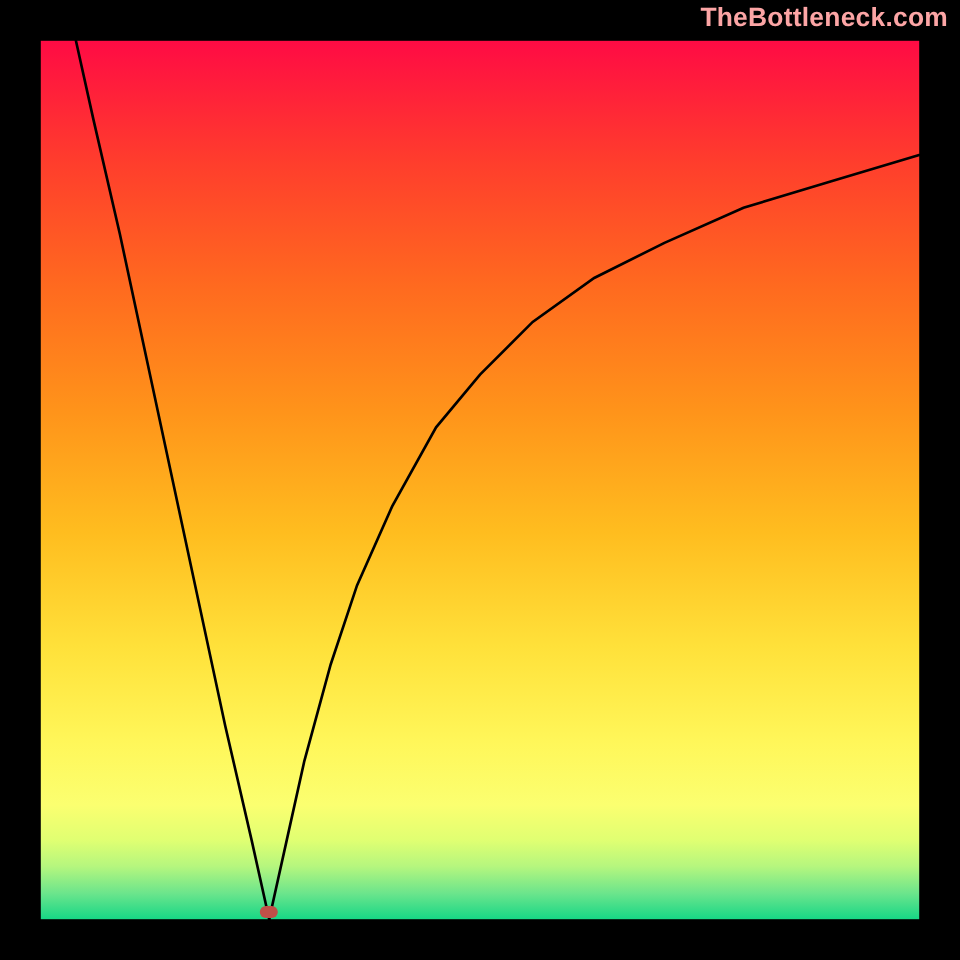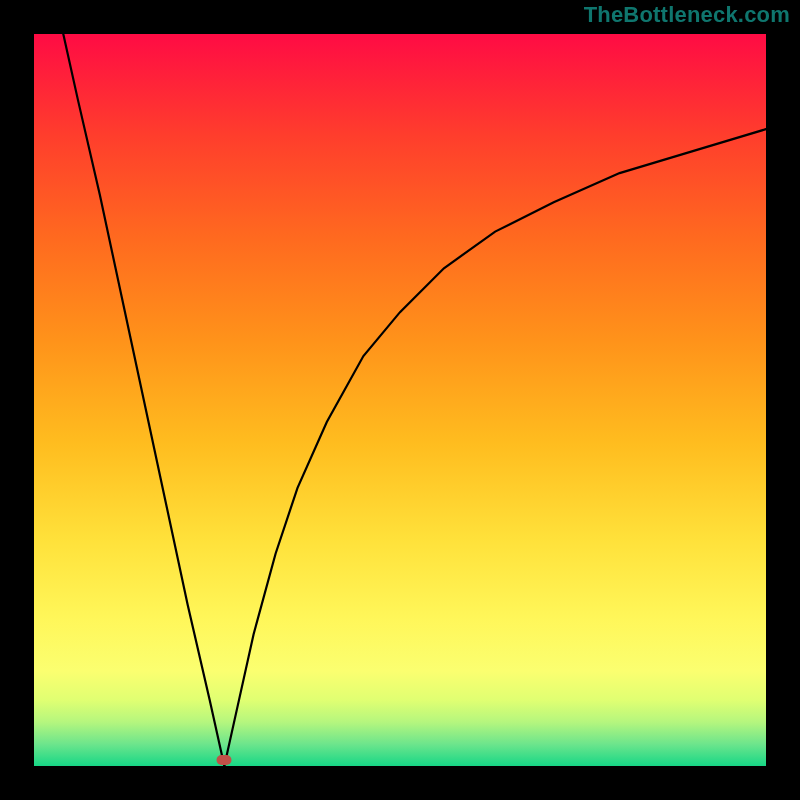--- a/index.html
+++ b/index.html
@@ -14,21 +14,21 @@
   .frame {
     position: relative;
     width: 800px;
     height: 800px;
     background: #000;
   }
   .watermark {
     position: absolute;
     top: 2px;
     right: 10px;
-    color: #0f766e;
+    color: #fca5a5;
     font-size: 22px;
     font-weight: bold;
     letter-spacing: 0.2px;
     z-index: 10;
   }
   .plot-area {
     position: absolute;
     left: 34px;
     top: 34px;
     width: 732px;

